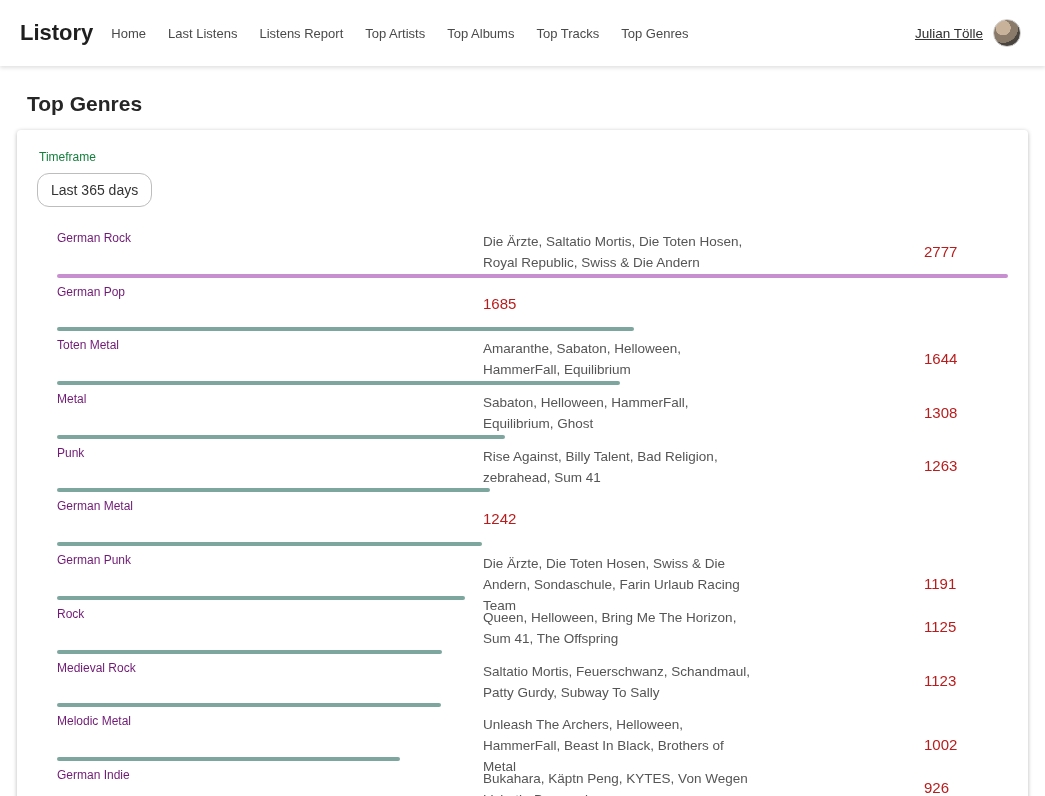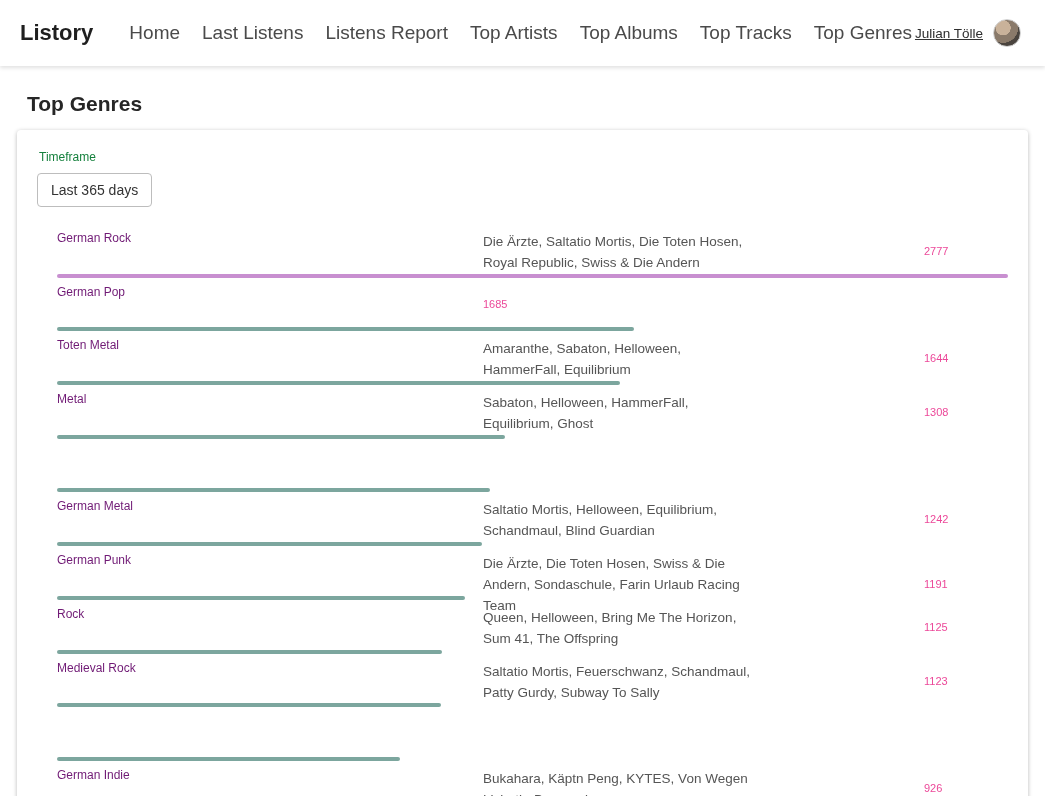--- a/index.html
+++ b/index.html
@@ -2,48 +2,48 @@
 <html><head>
 <meta charset="utf-8">
 <style>
   * { margin:0; padding:0; box-sizing:border-box; }
   html,body { width:1045px; height:796px; overflow:hidden; background:#ffffff;
     font-family:"Liberation Sans", sans-serif; color:#333; }
 
   
   .appbar { display:flex; align-items:center; height:66px; padding:0 24px 0 20px;
     background:#fff; box-shadow:0 2px 4px rgba(0,0,0,0.12); position:relative; z-index:2; }
-  .brand { font-size:22px; font-weight:bold; color:#1f1f1f; margin-right:36px; cursor:pointer; }
+  .brand { font-size:22px; font-weight:bold; color:#1f1f1f; margin-right:18px; cursor:pointer; }
   .nav { display:flex; align-items:center; gap:22px; }
-  .nav a { font-size:19px; color:#4a4a4a; text-decoration:none; cursor:pointer; white-space:nowrap; }
+  .nav a { font-size:13px; color:#4a4a4a; text-decoration:none; cursor:pointer; white-space:nowrap; }
   .user { margin-left:auto; display:flex; align-items:center; gap:10px; cursor:pointer;text-decoration:underline; }
   .user-name { font-size:13.5px; color:#2e2e2e; }
   .avatar { width:28px; height:28px; border-radius:50%;
     background: radial-gradient(circle at 35% 30%, #c9b29a 0 30%, #8a7a6a 31% 60%, #4a443e 61%);
     border:1px solid #d0d0d0; }
 
   
   .page { padding:18px 16px 0 16px; }
   .page-title { font-size:21px; font-weight:bold; color:#262626; margin:8px 0 14px 11px; }
 
   .card { background:#fff; border-radius:4px; box-shadow:0 1px 4px rgba(0,0,0,0.28);
     margin:0 1px; padding:20px 20px 24px 20px; min-height:700px; }
 
   .timeframe-label { display:block; font-size:12px; color:#15803d; margin-left:2px; }
   .timeframe-btn { display:inline-block; margin-top:9px; padding:8px 13px; font-size:14px;
-    color:#333; background:#fff; border:1px solid #bdbdbd; border-radius:4px;
+    color:#333; background:#fff; border:1px solid #bdbdbd; border-radius:12px;
     font-family:"Liberation Sans", sans-serif; cursor:pointer; }
 
   .genre-list { margin:18px 0 0 20px; }
   .genre-row { position:relative; height:53.7px; }
   .row-main { display:grid; grid-template-columns:426px 441px 1fr; height:46px; }
   .genre-name { font-size:12px; font-weight:normal; color:#701a75; padding-top:6px; }
   .genre-artists { font-size:13.5px; color:#555; line-height:21px; padding-top:6px;
     padding-right:170px; }
-  .genre-count { font-size:11px; color:#ec4899; align-self:center; padding-top:4px; }
+  .genre-count { font-size:15px; color:#b91c1c; align-self:center; padding-top:4px; }
   .bar-track { position:absolute; left:0; bottom:1px; width:100%; height:4px; }
   .bar-fill { height:100%; border-radius:2px; }
 </style>
 </head>
 <body>
 
 <header class="appbar">
   <div class="brand">Listory</div>
   <nav class="nav">
       <a>Home</a>
@@ -107,29 +107,33 @@
       <div class="genre-name">Metal</div>
       <div class="genre-artists">Sabaton, Helloween, HammerFall, Equilibrium, Ghost</div>
       <div class="genre-count">1308</div>
     </div>
     <div class="bar-track">
       <div class="bar-fill" style="width: 47.1%; background: rgb(124, 166, 158);"></div>
     </div>
   </div>
 
   <div class="genre-row">
+    <div class="row-main">
+      <div class="genre-name">Punk</div>
+      <div class="genre-artists">Rise Against, Billy Talent, Bad Religion, zebrahead, Sum 41</div>
+      <div class="genre-count">1263</div>
+    </div>
     <div class="bar-track">
       <div class="bar-fill" style="width: 45.5%; background: rgb(124, 166, 158);"></div>
     </div>
   </div>
 
   <div class="genre-row">
     <div class="row-main">
       <div class="genre-name">German Metal</div>
-      <div class="genre-artists">Saltatio Mortis, Helloween, Equilibrium, Schandmaul, Blind Guardian</div>
       <div class="genre-count">1242</div>
     </div>
     <div class="bar-track">
       <div class="bar-fill" style="width: 44.7%; background: rgb(124, 166, 158);"></div>
     </div>
   </div>
 
   <div class="genre-row">
     <div class="row-main">
       <div class="genre-name">German Punk</div>
@@ -157,20 +161,25 @@
       <div class="genre-name">Medieval Rock</div>
       <div class="genre-artists">Saltatio Mortis, Feuerschwanz, Schandmaul, Patty Gurdy, Subway To Sally</div>
       <div class="genre-count">1123</div>
     </div>
     <div class="bar-track">
       <div class="bar-fill" style="width: 40.4%; background: rgb(124, 166, 158);"></div>
     </div>
   </div>
 
   <div class="genre-row">
+    <div class="row-main">
+      <div class="genre-name">Melodic Metal</div>
+      <div class="genre-artists">Unleash The Archers, Helloween, HammerFall, Beast In Black, Brothers of Metal</div>
+      <div class="genre-count">1002</div>
+    </div>
     <div class="bar-track">
       <div class="bar-fill" style="width: 36.1%; background: rgb(124, 166, 158);"></div>
     </div>
   </div>
 
   <div class="genre-row">
     <div class="row-main">
       <div class="genre-name">German Indie</div>
       <div class="genre-artists">Bukahara, Käptn Peng, KYTES, Von Wegen Lisbeth, Drangsal</div>
       <div class="genre-count">926</div>

